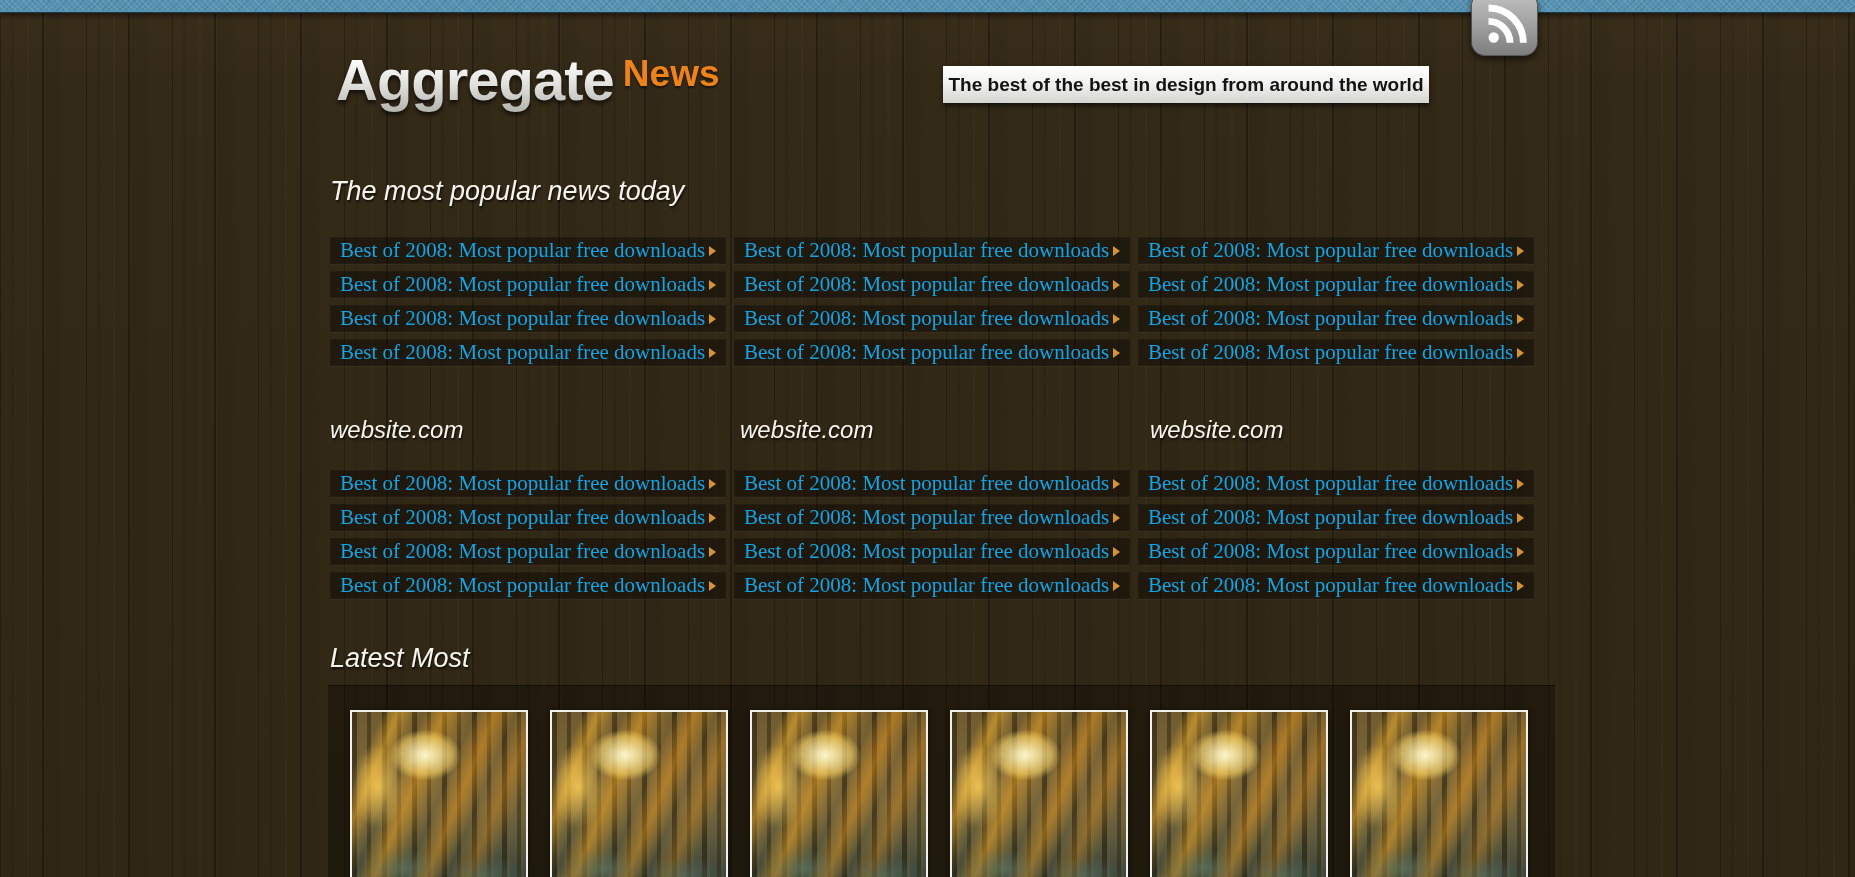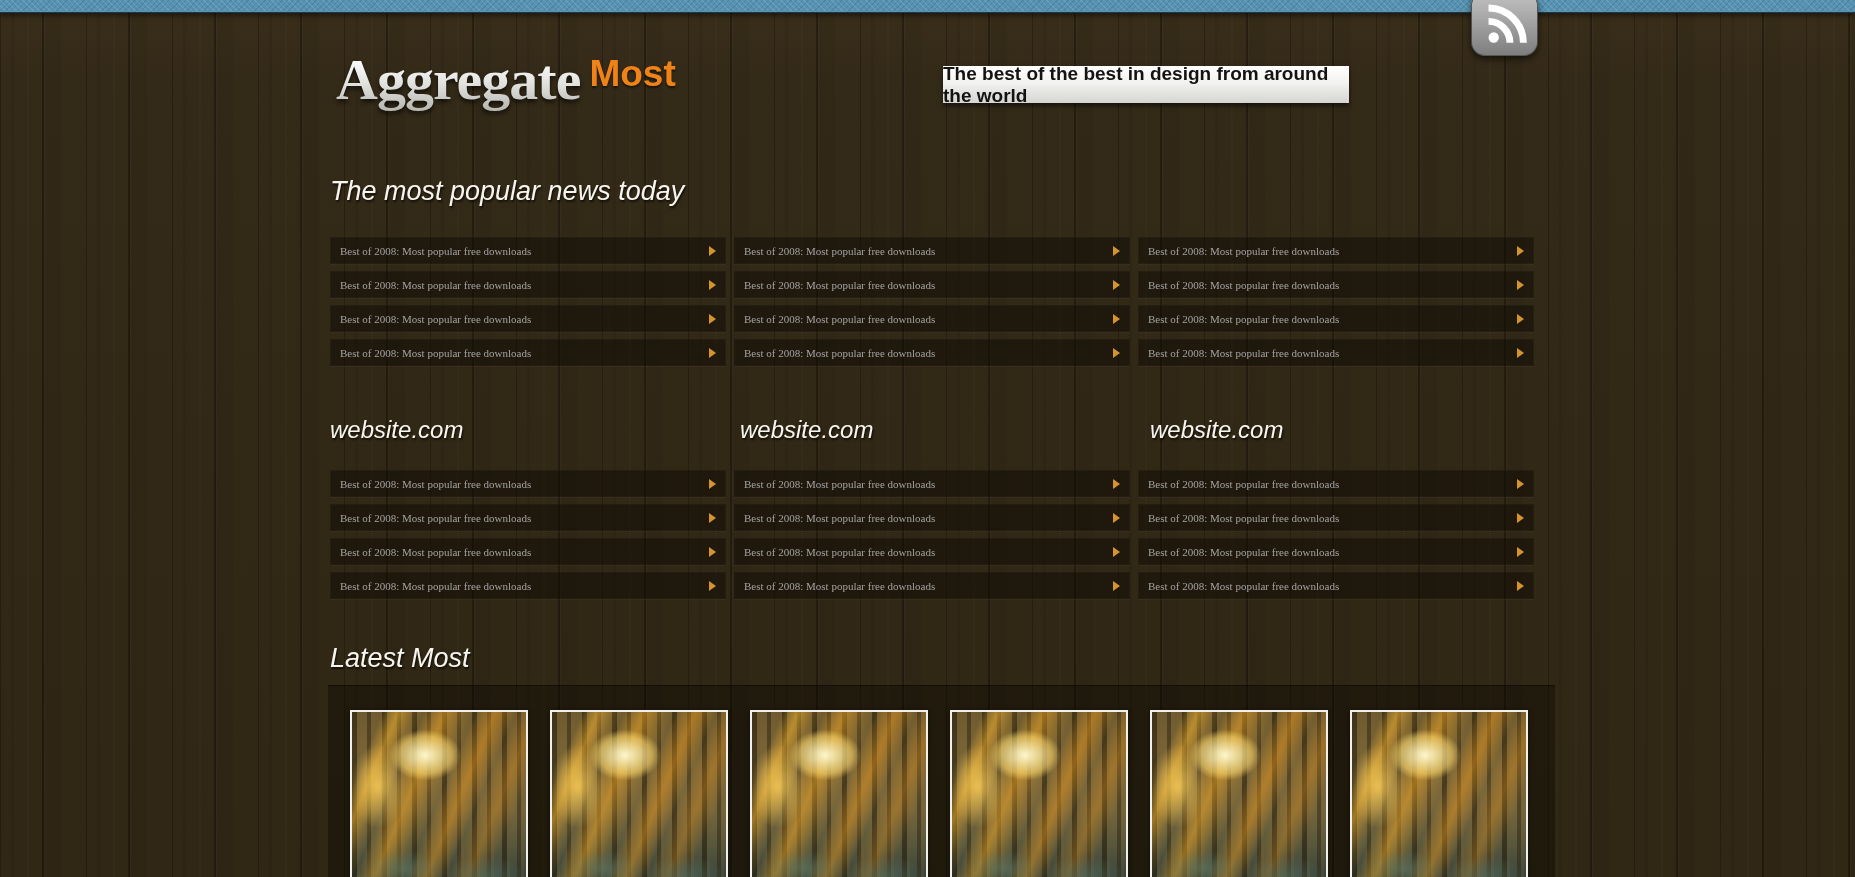--- a/index.html
+++ b/index.html
@@ -37,36 +37,36 @@
     display:flex; align-items:center; justify-content:center;
   }
   .rss-badge svg{ width:46px; height:46px; margin-top:4px; }
 
   
   .logo{
     position:absolute; left:336px; top:48px; z-index:2;
     display:flex; align-items:flex-start; cursor:pointer;
   }
   .logo .logo-main{
-    font-family:Liberation Serif, serif;
+    font-family:Liberation Sans, sans-serif;
     font-weight:bold; font-size:58px; line-height:64px; letter-spacing:-1px;
     color:#e8e8e6;
     background:linear-gradient(180deg,#ffffff 15%,#e2e2df 55%,#b9b9b4 95%);
     -webkit-background-clip:text; background-clip:text;
     -webkit-text-fill-color:transparent;
     filter:drop-shadow(0 3px 2px rgba(0,0,0,.65));
   }
   .logo .logo-accent{
     font-family:"Liberation Sans", sans-serif;
     font-weight:bold; font-size:37px; line-height:40px;
     color:#ef8318; margin-left:9px; margin-top:6px;
     text-shadow:0 2px 2px rgba(0,0,0,.5);
   }
   .tagline{
-    position:absolute; left:943px; top:66px; width:406px; height:37px;
+    position:absolute; left:943px; top:66px; width:486px; height:37px;
     background:linear-gradient(180deg,#ffffff 0%,#f2f2f0 45%,#d5d5d2 100%);
     box-shadow:0 3px 5px rgba(0,0,0,.55);
     display:flex; align-items:center; justify-content:center;
     font-weight:bold; font-size:19px; color:#131313; z-index:2;
   }
 
   
   .sec-heading{
     position:absolute; left:330px; color:#f7f5ee;
     font-style:italic; font-size:27px; line-height:30px;
@@ -91,21 +91,21 @@
   }
   .news-row{
     height:27px; margin-bottom:7px; padding:0 10px 0 10px;
     display:flex; align-items:center; justify-content:space-between;
     background:rgba(13,8,2,.48);
     box-shadow:inset 0 0 0 1px rgba(255,255,255,.025), 0 1px 0 rgba(255,255,255,.03);
     cursor:pointer;
   }
   .news-row .row-label{
     font-family:"Liberation Serif", serif;
-    font-size:11px; color:#a3a3a3;
+    font-size:21px; color:#0ea5e9;
   }
   .arrow{
     width:0; height:0; flex:0 0 auto;
     border-top:5px solid transparent; border-bottom:5px solid transparent;
     border-left:7px solid #d6942f;
   }
 
   
   .latest-panel{
     position:absolute; left:328px; top:685px; width:1227px; height:192px;
@@ -142,21 +142,21 @@
     <svg viewBox="0 0 24 24">
       <circle cx="6.1" cy="18" r="2.7" fill="#ffffff"></circle>
       <path d="M3.4 9.6 a11.2 11.2 0 0 1 11.2 11.2" stroke="#ffffff" stroke-width="3.6" fill="none"></path>
       <path d="M3.4 2.6 a18.2 18.2 0 0 1 18.2 18.2" stroke="#ffffff" stroke-width="3.6" fill="none"></path>
     </svg>
   </span>
 </div>
 
 <div class="logo">
   <span class="logo-main">Aggregate</span>
-  <span class="logo-accent">Most</span>
+  <span class="logo-accent">News</span>
 </div>
 
 <div class="tagline">
   <span>The best of the best in design from around the world</span>
 </div>
 
 <div class="sec-heading" id="popular-heading">The most popular news today</div>
 
 <div class="grid" id="popular-grid">
   <div class="col">

